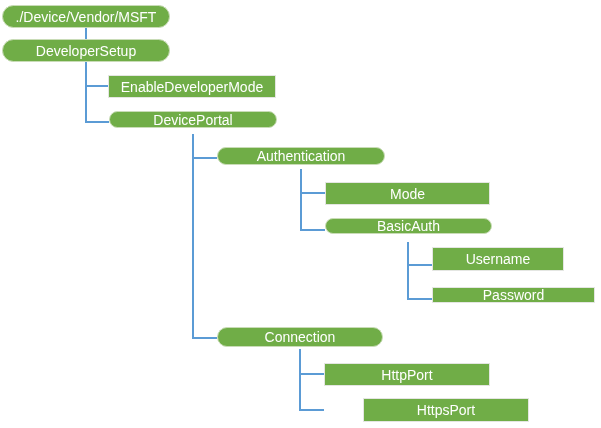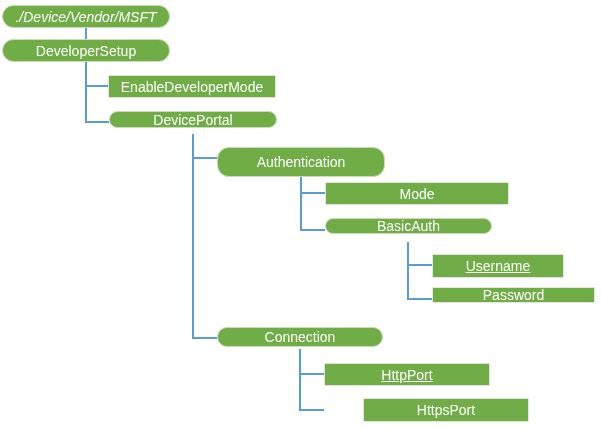--- a/index.html
+++ b/index.html
@@ -37,31 +37,31 @@
     border: 1px solid #e4e6e2;
   }
   .seg {
     position: absolute;
     background: #5B9BD5;
   }
   .seg.v { width: 2px; }
   .seg.h { height: 2px; }
 
   
-  .n0  { left: 2px;   top: 5px;   width: 168px; height: 23px; font-style: italic; }
+  .n0  { left: 2px;   top: 5px;   width: 168px; height: 23px; }
   .n1  { left: 2px;   top: 39px;  width: 168px; height: 23px; }
   .n2  { left: 108px; top: 75px;  width: 168px; height: 23px; }
   .n3  { left: 109px; top: 111px; width: 168px; height: 17px; }
-  .n4  { left: 217px; top: 147px; width: 168px; height: 30px; }
-  .n5  { left: 325px; top: 182px; width: 184px; height: 23px; }
+  .n4  { left: 217px; top: 147px; width: 168px; height: 18px; }
+  .n5  { left: 325px; top: 182px; width: 165px; height: 23px; }
   .n6  { left: 325px; top: 218px; width: 167px; height: 16px; }
-  .n7  { left: 432px; top: 254px; width: 132px; height: 24px; text-decoration: underline; }
+  .n7  { left: 432px; top: 247px; width: 132px; height: 24px; }
   .n8  { left: 432px; top: 287px; width: 163px; height: 16px; }
   .n9  { left: 217px; top: 327px; width: 166px; height: 20px; }
-  .n10 { left: 324px; top: 363px; width: 166px; height: 23px; text-decoration: underline; }
+  .n10 { left: 324px; top: 363px; width: 166px; height: 23px; }
   .n11 { left: 324px; top: 398px; width: 166px; height: 24px; margin-left: 39px; }
 
   
   .s1  { left: 85px;  top: 28px;  height: 11px; }
   .s2  { left: 85px;  top: 62px;  height: 61px; }
   .s3  { left: 85px;  top: 85px;  width: 23px; }
   .s4  { left: 85px;  top: 121px; width: 24px; }
   .s5  { left: 192px; top: 134px; height: 205px; }
   .s6  { left: 192px; top: 157px; width: 25px; }
   .s7  { left: 192px; top: 337px; width: 25px; }

